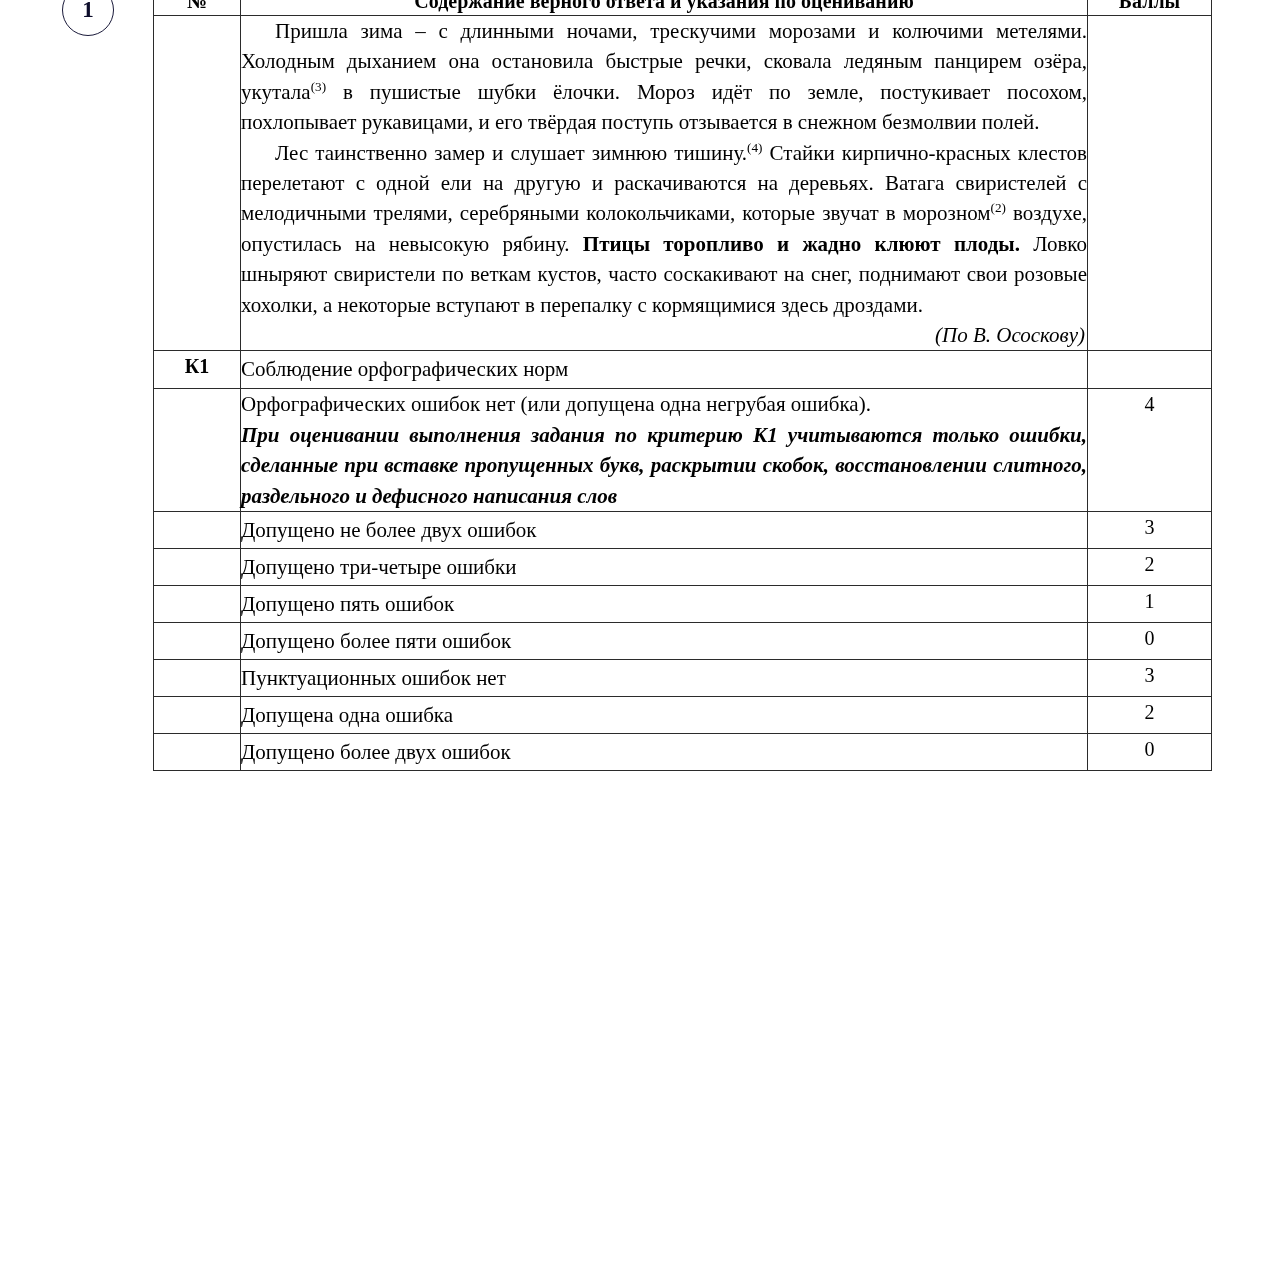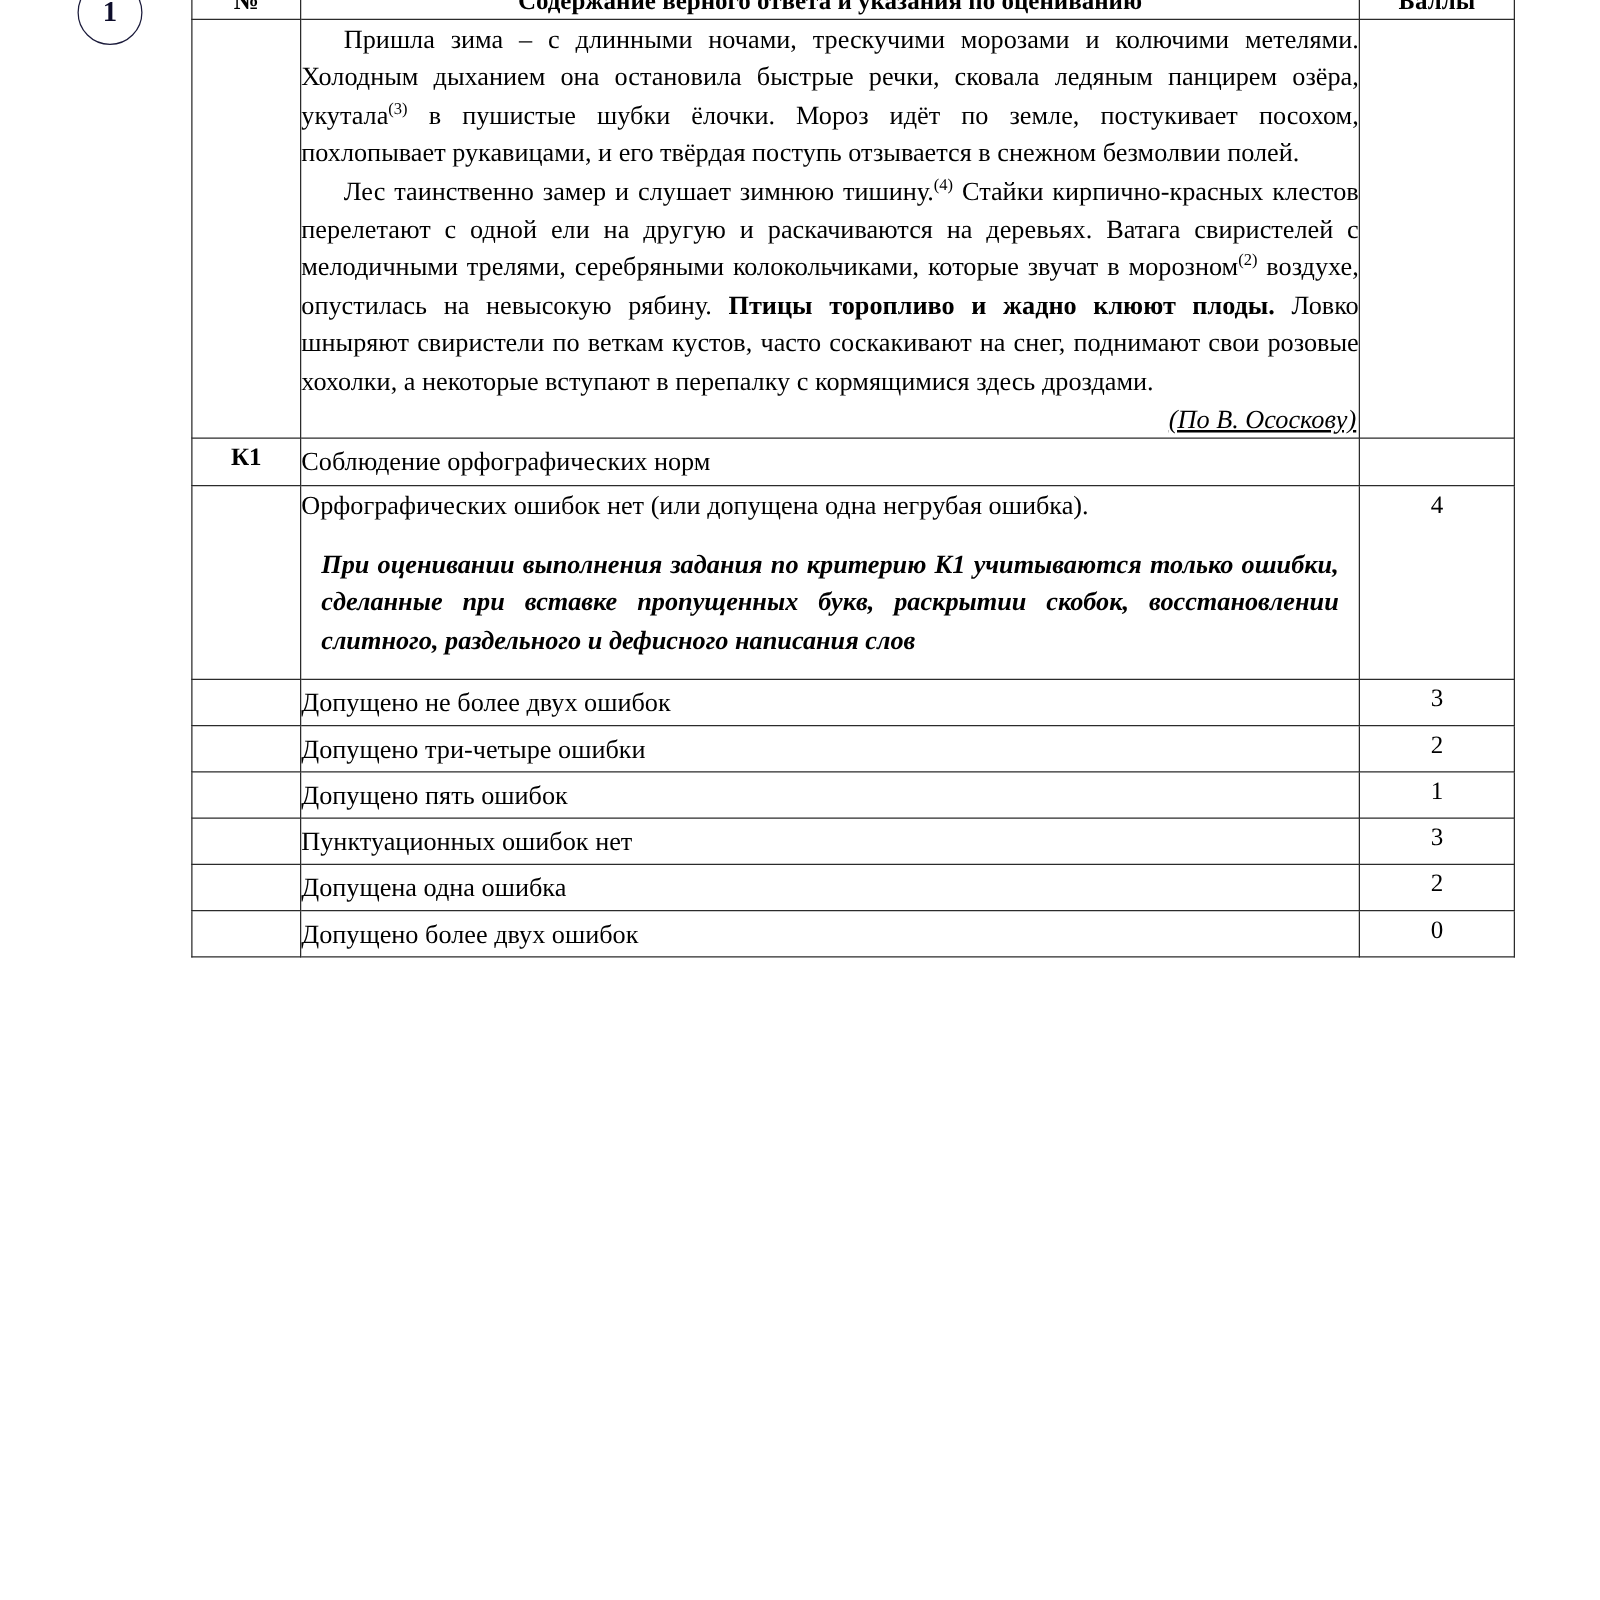--- a/index.html
+++ b/index.html
@@ -105,31 +105,30 @@
     text-indent: 34px;
     hyphens: none;
   }
   .passage p.l1 { text-indent: 34px; }
   .passage .attrib {
     margin: 0;
     text-align: right;
     text-indent: 0;
     font-style: italic;
     padding-right: 2px;
-    text-decoration: underline;
   }
   sup {
     font-size: 0.63em;
     vertical-align: super;
     line-height: 0;
   }
   b.em-bold { font-weight: bold; }
 
   .note-bi {
-    margin: 16px;
+    margin: 0;
     font-weight: bold;
     font-style: italic;
     text-align: justify;
     text-indent: 0;
   }
   .plain-line {
     margin: 0;
     text-align: left;
     text-indent: 0;
   }
@@ -189,20 +188,25 @@
       <tr>
         <td class="num-cell"></td>
         <td class="body-cell oneline">Допущено три-четыре ошибки</td>
         <td class="score-cell">2</td>
       </tr>
       <tr>
         <td class="num-cell"></td>
         <td class="body-cell oneline">Допущено пять ошибок</td>
         <td class="score-cell">1</td>
       </tr>
+      <tr>
+        <td class="num-cell"></td>
+        <td class="body-cell oneline">Допущено более пяти ошибок</td>
+        <td class="score-cell">0</td>
+      </tr>
 
 
       <tr>
         <td class="num-cell"></td>
         <td class="body-cell oneline">Пунктуационных ошибок нет</td>
         <td class="score-cell">3</td>
       </tr>
       <tr>
         <td class="num-cell"></td>
         <td class="body-cell oneline">Допущена одна ошибка</td>

